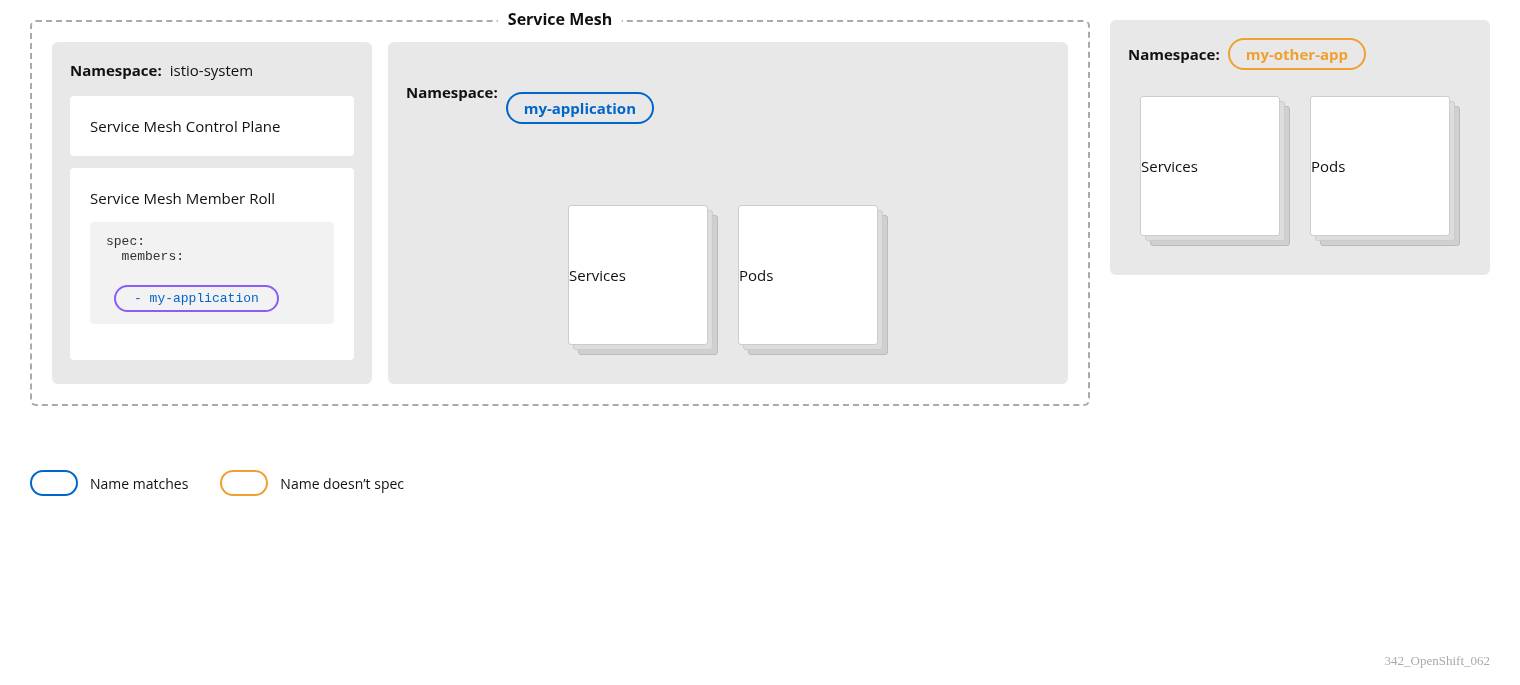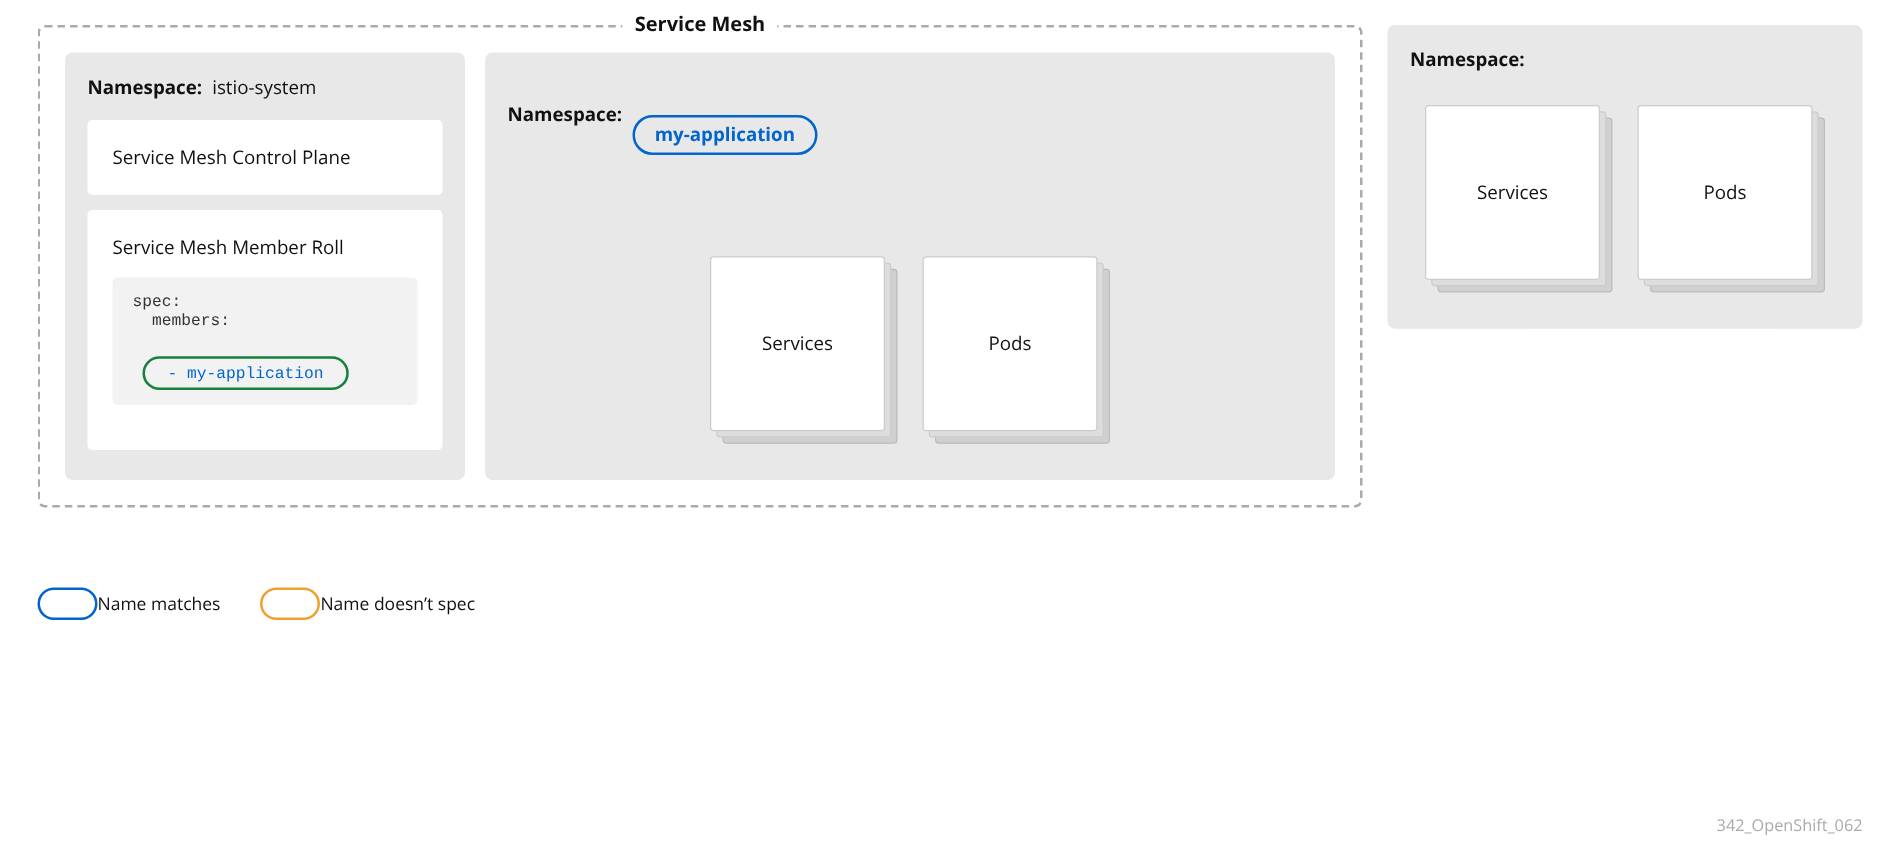--- a/index.html
+++ b/index.html
@@ -124,21 +124,21 @@
       font-size: 13px;
       color: #333;
       margin-top: 10px;
     }
 
     .code-line {
       display: block;
     }
 
     .code-badge {
-      border: 2px solid #15803d;
+      border: 2px solid #8b5cf6;
       border-radius: 20px;
       padding: 4px 18px;
       font-family: 'Courier New', Courier, monospace;
       font-size: 13px;
       color: #0066cc;
       background: transparent;
       display: inline-block;
       margin-top: 6px;
       margin-left: 8px;
     }
@@ -186,21 +186,21 @@
       position: absolute;
       top: 0;
       left: 0;
       width: 140px;
       height: 140px;
       background: #ffffff;
       border-radius: 3px;
       border: 1px solid #ccc;
       display: flex;
       align-items: center;
-      justify-content: center;
+      justify-content: flex-start;
       font-size: 15px;
       color: #111;
     }
 
     
     .outside-namespace {
       background: #e8e8e8;
       border-radius: 6px;
       padding: 18px 18px 24px 18px;
       display: flex;
@@ -225,21 +225,21 @@
       display: flex;
       flex-direction: row;
       align-items: center;
       gap: 32px;
       margin-top: 4px;
     }
 
     .legend-item {
       display: flex;
       align-items: center;
-      gap: 0;
+      gap: 12px;
       font-size: 14px;
       color: #111;
     }
 
     .legend-oval {
       width: 48px;
       height: 26px;
       border-radius: 13px;
       border: 2.5px solid;
       background: transparent;
@@ -253,20 +253,21 @@
     .legend-oval.orange {
       border-color: #f0a030;
     }
 
     .watermark {
       position: fixed;
       bottom: 16px;
       right: 30px;
       font-size: 13px;
       color: #aaa;
+      font-family: Liberation Serif, serif;
     }
   </style>
 </head>
 <body>
 
 <div class="main-content">
   <div class="top-row">
 
     <div class="service-mesh-container">
       <span class="service-mesh-title">Service Mesh</span>
@@ -312,20 +313,21 @@
               <span>Pods</span>
             </div>
           </div>
         </div>
       </div>
     </div>
 
     <div class="outside-namespace">
       <div class="namespace-header">
         <span>Namespace:</span>
+        <span class="namespace-badge orange">my-other-app</span>
       </div>
       <div class="stacked-cards-row">
         <div class="stacked-card-group">
           <div class="card-back-2"></div>
           <div class="card-back-1"></div>
           <div class="card-front">
             <span>Services</span>
           </div>
         </div>
         <div class="stacked-card-group">

